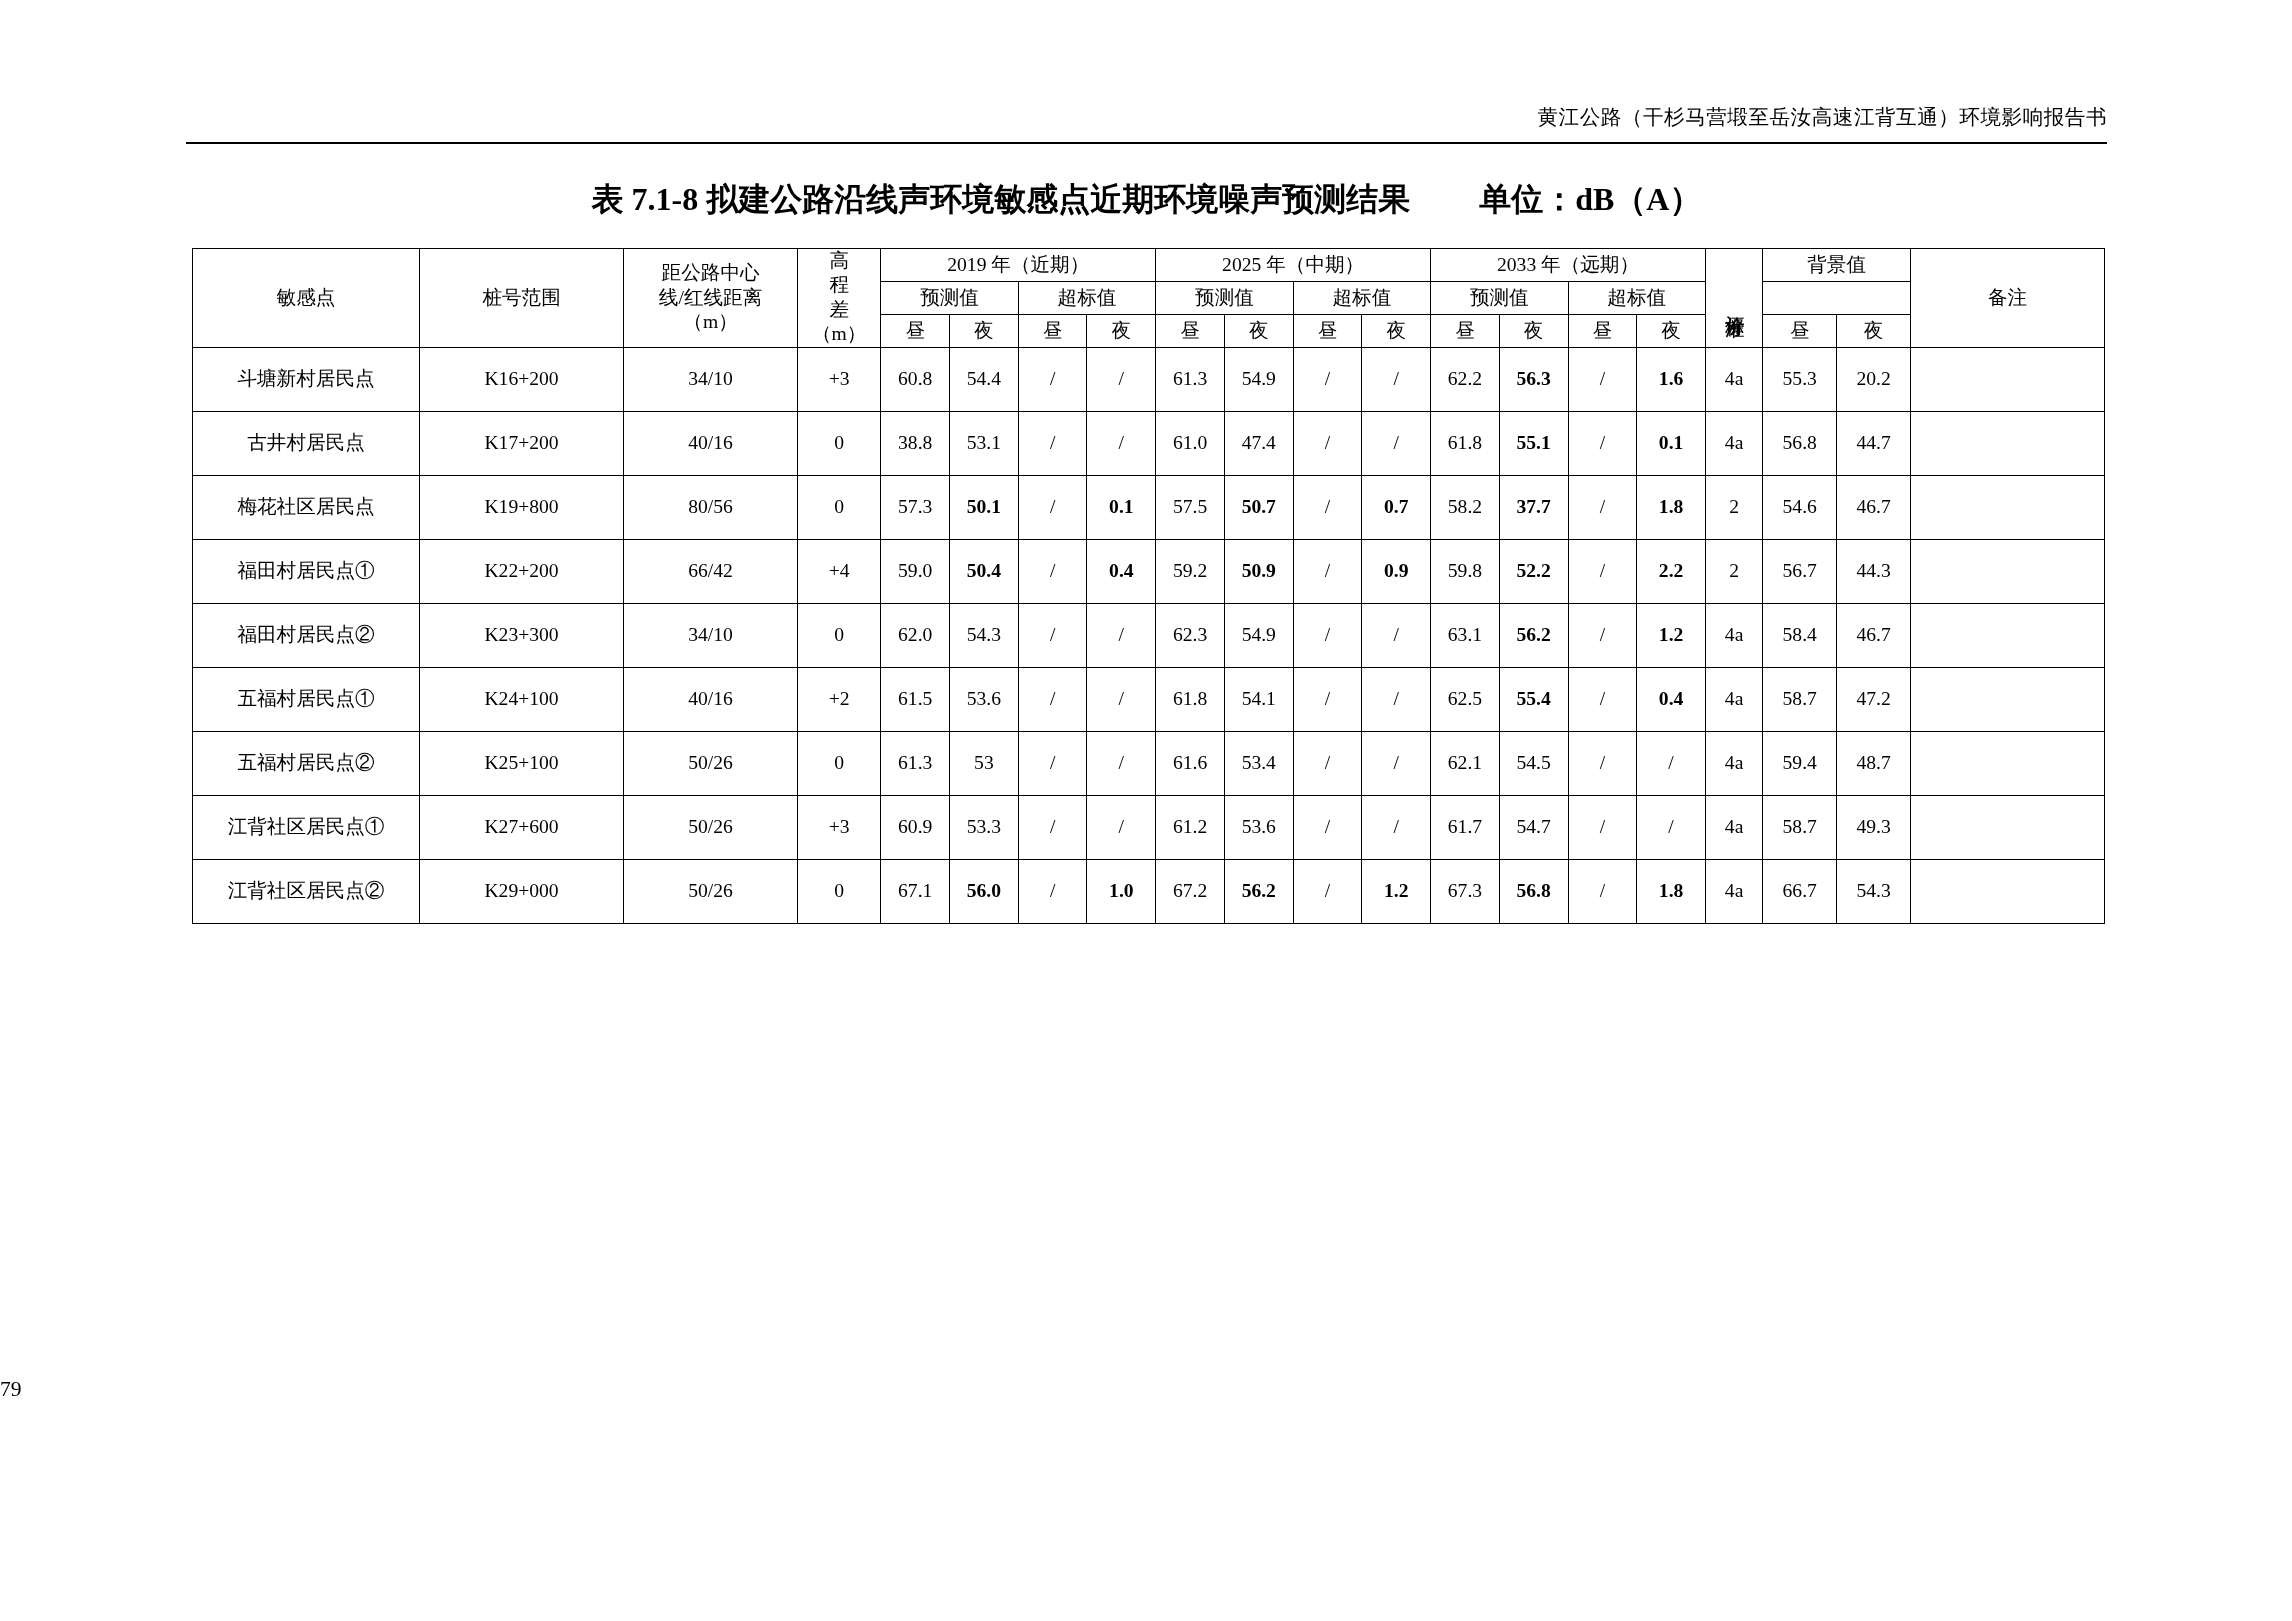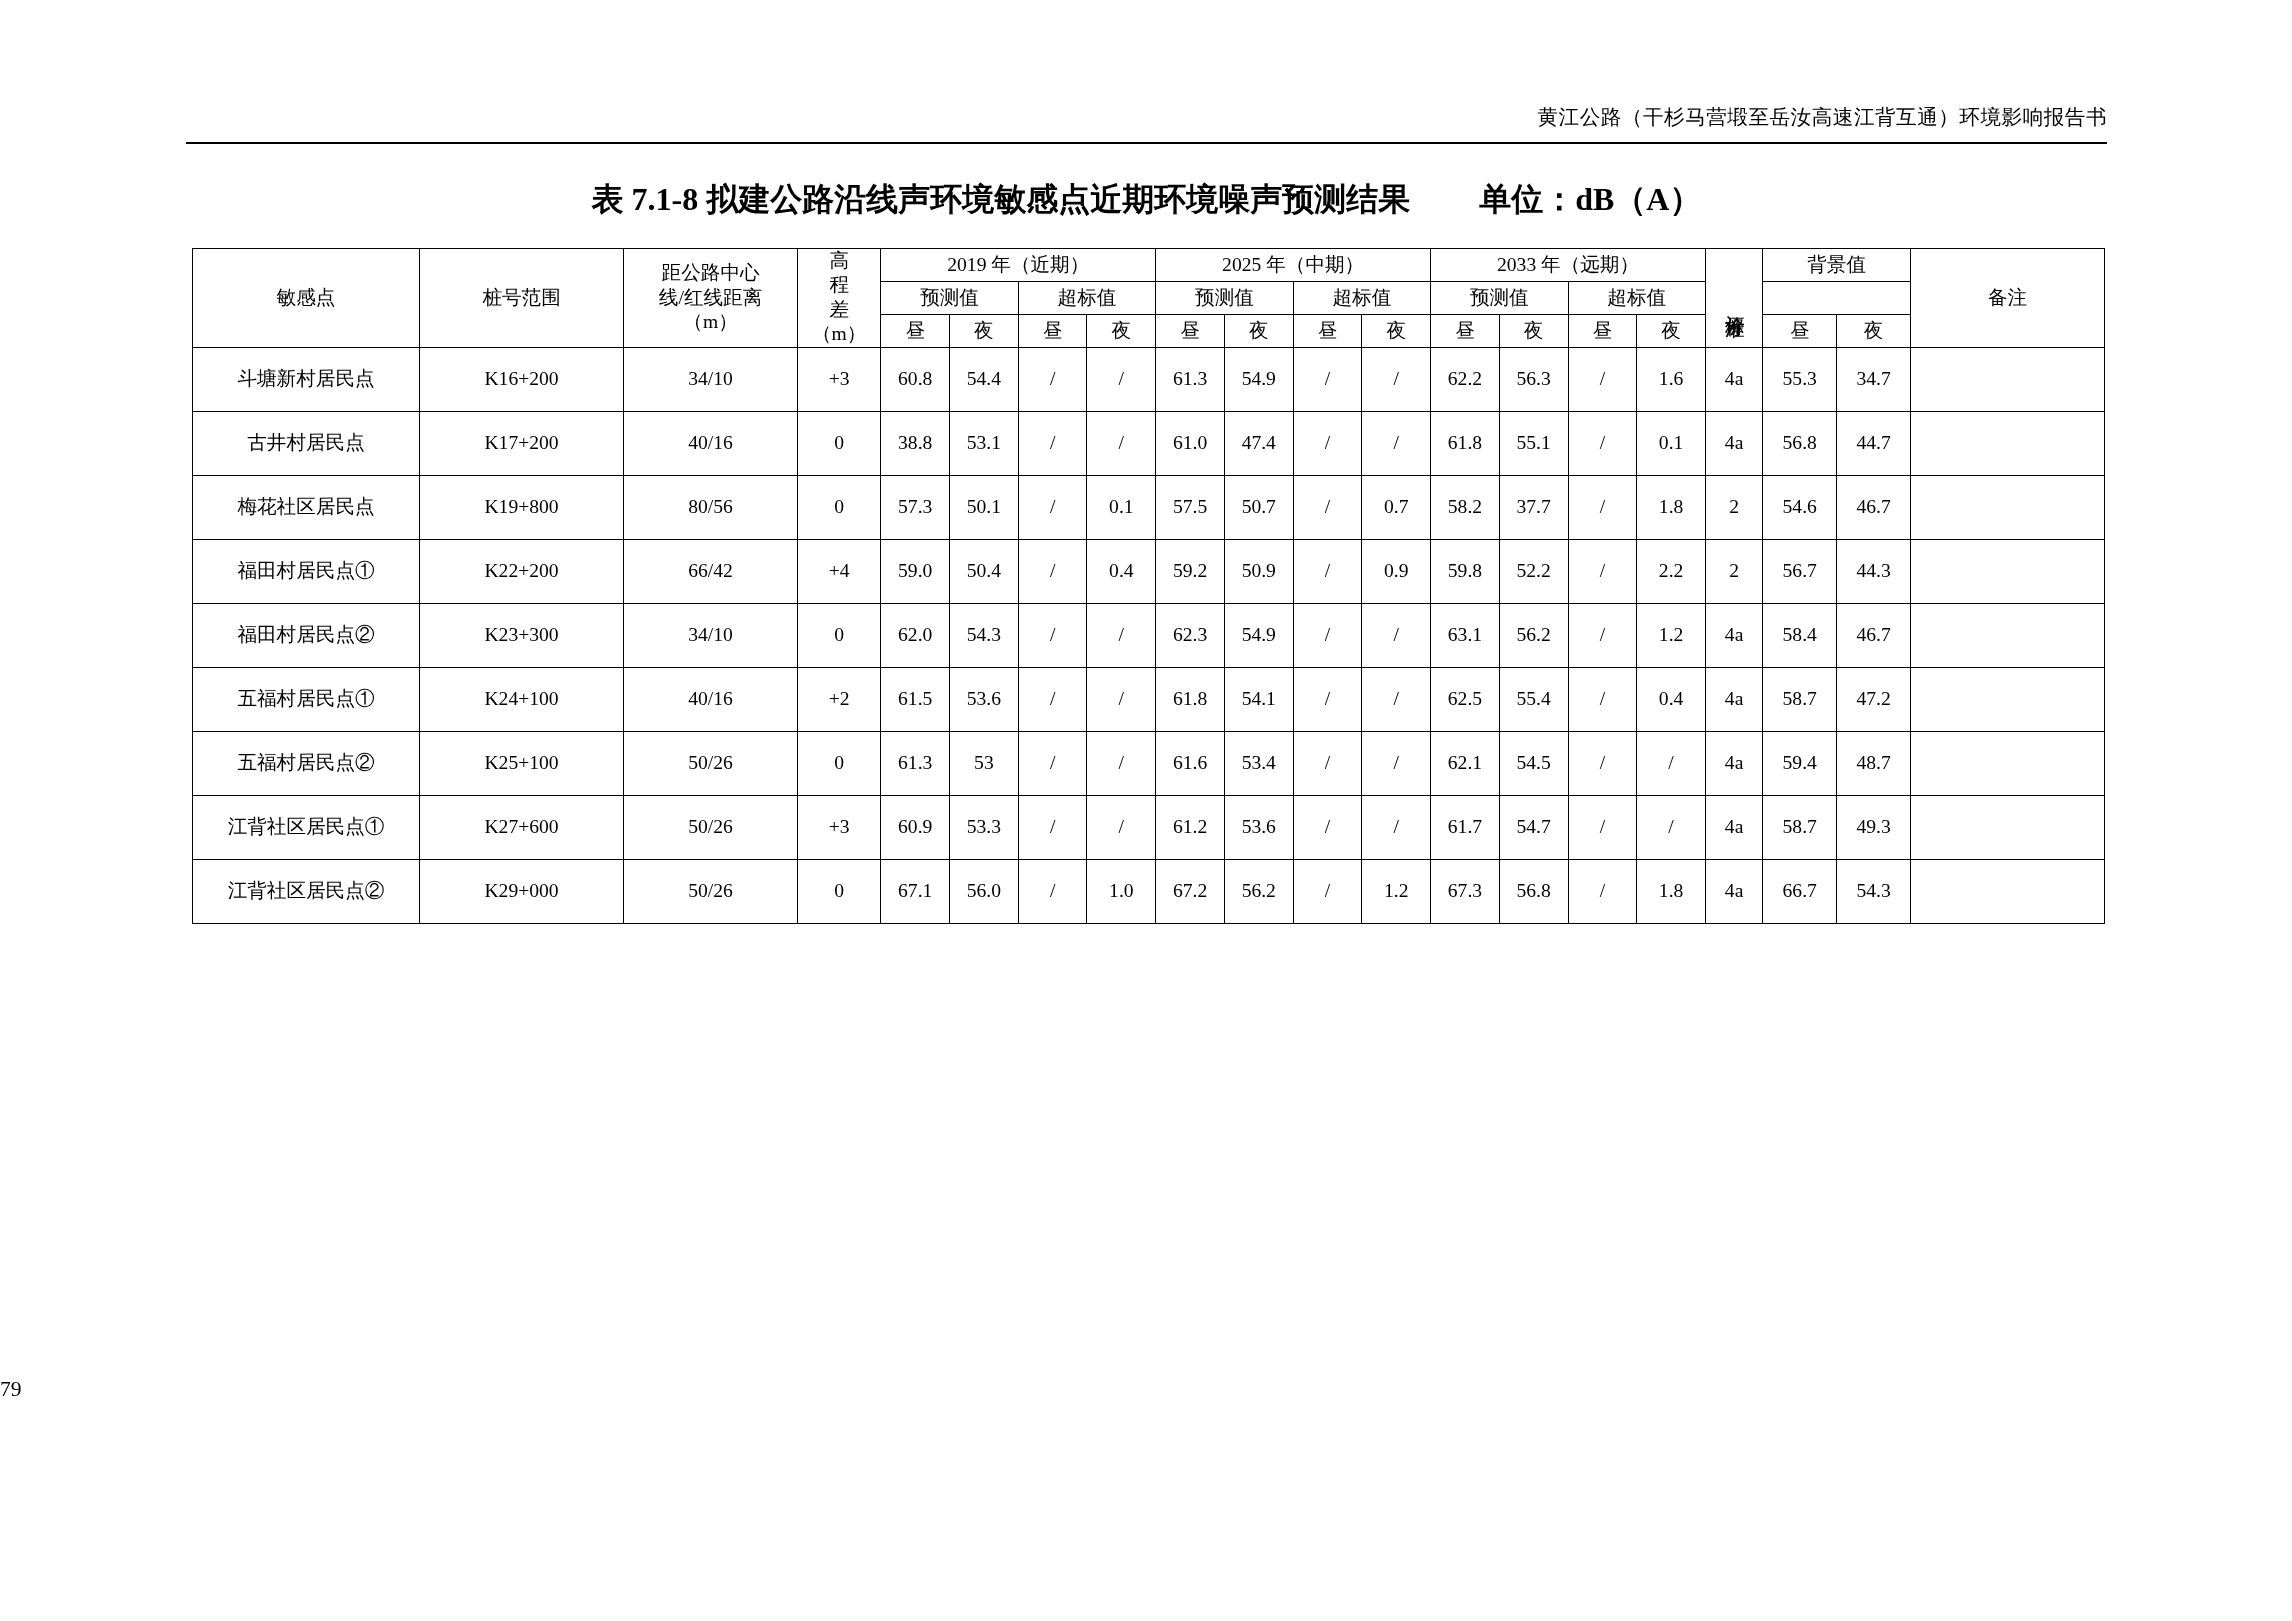--- a/index.html
+++ b/index.html
@@ -65,21 +65,21 @@
     font-size: 19.6px;
     font-family: "Liberation Serif", serif;
     padding: 0;
     line-height: 1.25;
   }
   table.main th {
     font-weight: normal;
   }
   .hrow th { height: 31px; }
   .bodyrow td { height: 63px; font-size: 20.6px; }
-  .bold { font-weight: normal; }
+  .bold { font-weight: bold; }
   .vert {
     writing-mode: vertical-rl;
     text-orientation: upright;
     display: inline-block;
     line-height: 1.05;
     letter-spacing: 1px;
   }
   .smallcn { font-size: 18.6px; }
   .pagenum {
     position: absolute;
@@ -177,21 +177,21 @@
           <td>61.3</td>
           <td>54.9</td>
           <td>/</td>
           <td>/</td>
           <td>62.2</td>
           <td class="bold">56.3</td>
           <td>/</td>
           <td class="bold">1.6</td>
           <td>4a</td>
           <td>55.3</td>
-          <td>34.7</td>
+          <td>20.2</td>
           <td></td>
         </tr>
         <tr class="bodyrow">
           <td>古井村居民点</td>
           <td>K17+200</td>
           <td>40/16</td>
           <td>0</td>
           <td>38.8</td>
           <td>53.1</td>
           <td>/</td>

